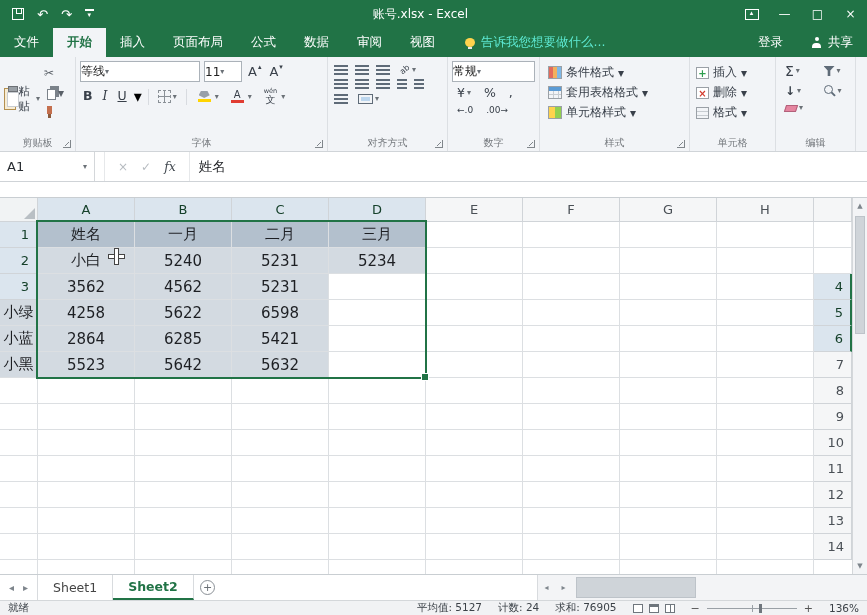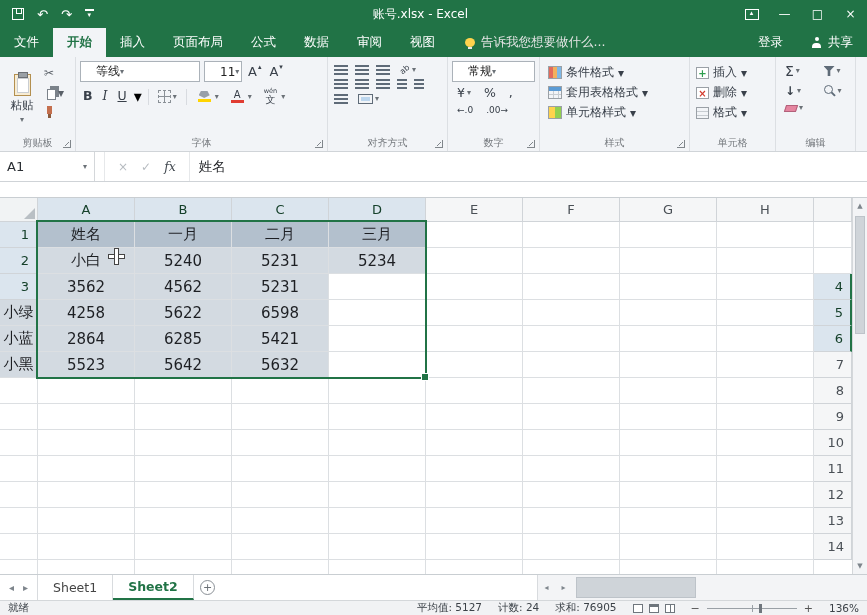--- a/index.html
+++ b/index.html
@@ -18,21 +18,21 @@
 .ic-custom .dd { font-size:7px; color:#fff; }
 .title { flex:1; text-align:center; font-size:12px; color:#fff; }
 .winctl { display:flex; height:100%; align-items:center; }
 .wbtn { width:33px; height:100%; display:flex; align-items:center; justify-content:center; font-size:12px; color:#fff; }
 .ic-ribopts { width:14px; height:11px; border:1px solid #fff; display:flex; align-items:flex-start; justify-content:center; font-size:7px; line-height:6px; color:#fff; }
 
 
 .tabrow { height:29px; background:#217346; display:flex; align-items:stretch; color:#fff; flex:0 0 auto; font-size:12.5px; }
 .rtab { display:flex; align-items:center; padding:0 14px; }
 .rtab.active { background:#f2f4f7; color:#217346; font-weight:bold; }
-.tellme { display:flex; align-items:center; gap:6px; padding:0 16px; color:#e5e5e5; }
+.tellme { display:flex; align-items:center; gap:6px; padding:0 16px; color:#5eead4; }
 .ic-bulb { width:10px; height:9px; border-radius:50%; background:#ffd34d; position:relative; flex:0 0 auto; }
 .ic-bulb::after { content:''; position:absolute; left:3px; top:9px; width:4px; height:2px; background:#e8e8e8; }
 .tabspacer { flex:1; }
 .signin { display:flex; align-items:center; padding:0 14px; }
 .share { display:flex; align-items:center; gap:6px; padding:0 14px;justify-content:space-between; }
 .ic-person { width:11px; height:11px; position:relative; }
 .ic-person::before { content:''; position:absolute; left:3.5px; top:0; width:4px; height:4px; border-radius:50%; background:#fff; }
 .ic-person::after { content:''; position:absolute; left:1px; bottom:0; width:9px; height:5px; border-radius:4px 4px 0 0; background:#fff; }
 
 
@@ -41,34 +41,34 @@
 .glabel { position:absolute; bottom:1px; left:0; right:0; text-align:center; font-size:10px; color:#75797e; }
 .launcher { position:absolute; bottom:3px; right:4px; width:8px; height:8px; border-right:1px solid #80868b; border-bottom:1px solid #80868b; }
 .launcher::before { content:''; position:absolute; right:1px; bottom:1px; width:4px; height:4px;
   background:linear-gradient(135deg, transparent 45%, #80868b 45%, #80868b 62%, transparent 62%); }
 .ri { display:inline-flex; align-items:center; gap:2px; padding:1px 3px; font-size:12.5px; color:#39404a; line-height:1; }
 .ri .dd, .combo .dd { font-size:8px; color:#6b7177; }
 .bsep { width:1px; height:16px; background:#d8dbe0; margin:0 2px; }
 
 .g-clip { width:76px; }
 .cliprow { display:flex; height:100%; }
-.bigbtn { width:36px; display:flex; flex-direction:column; align-items:center; justify-content:center; gap:2px; font-size:11.5px; color:#39404a; }
+.bigbtn { width:36px; display:flex; flex-direction:row; align-items:center; justify-content:center; gap:2px; font-size:11.5px; color:#39404a; }
 .ic-clipboard { width:17px; height:22px; background:#f7ecd4; border:1px solid #b38f4f; position:relative; }
 .ic-clipboard::before { content:''; position:absolute; left:3px; top:-3px; width:8px; height:4px; background:#9aa0a6; border:1px solid #6c7075; }
 .ic-clipboard::after { content:''; position:absolute; left:2px; top:3px; width:10px; height:13px; background:#fff; border:1px solid #c9cdd2; }
 .bigbtn .dd { font-size:8px; color:#6b7177; }
 .minicol { display:flex; flex-direction:column; gap:6px; padding:5px 0 0 4px; }
 .mini { display:flex; align-items:center; gap:2px; font-size:12px; color:#5a6068; }
 .ic-copy { width:9px; height:11px; border:1px solid #7b828a; background:#fff; box-shadow:3px -3px 0 0 #7b828a; margin:3px 0 0 3px; }
 .ic-brush { width:5px; height:8px; background:#c46f4e; position:relative; margin-left:3px; }
 .ic-brush::after { content:''; position:absolute; top:8px; left:1px; width:3px; height:4px; background:#8a5a3c; }
 
 .g-font { width:252px; }
 .frow { display:flex; align-items:center; gap:4px; margin-bottom:5px; }
-.combo { background:#fff; border:1px solid #abb2b9; display:flex; align-items:center; font-size:12px; color:#222; padding:1px 15px; height:21px; }
+.combo { background:#fff; border:1px solid #abb2b9; display:flex; align-items:center; font-size:12px; color:#222; padding:1px 0; height:21px; }
 .fontname { width:120px; }
 .fontsize { width:38px; }
 .fbtn { display:inline-flex; align-items:flex-start; font-size:13px; color:#39404a; padding:0 2px; gap:1px; }
 .fbtn .tiny { font-size:7px; margin-top:-1px; }
 .bold-b { font-weight:bold; }
 .italic-i { font-style:italic; font-family:"DejaVu Serif","Liberation Serif",serif; }
 .und-u { text-decoration:underline; }
 .ic-borders { width:13px; height:13px; border:1px dashed #8a9096;
   background:linear-gradient(#8a9096,#8a9096) center/100% 1px no-repeat, linear-gradient(#8a9096,#8a9096) center/1px 100% no-repeat; }
 .swatch { display:inline-flex; flex-direction:column; align-items:center; gap:1px; padding:0 2px; }

